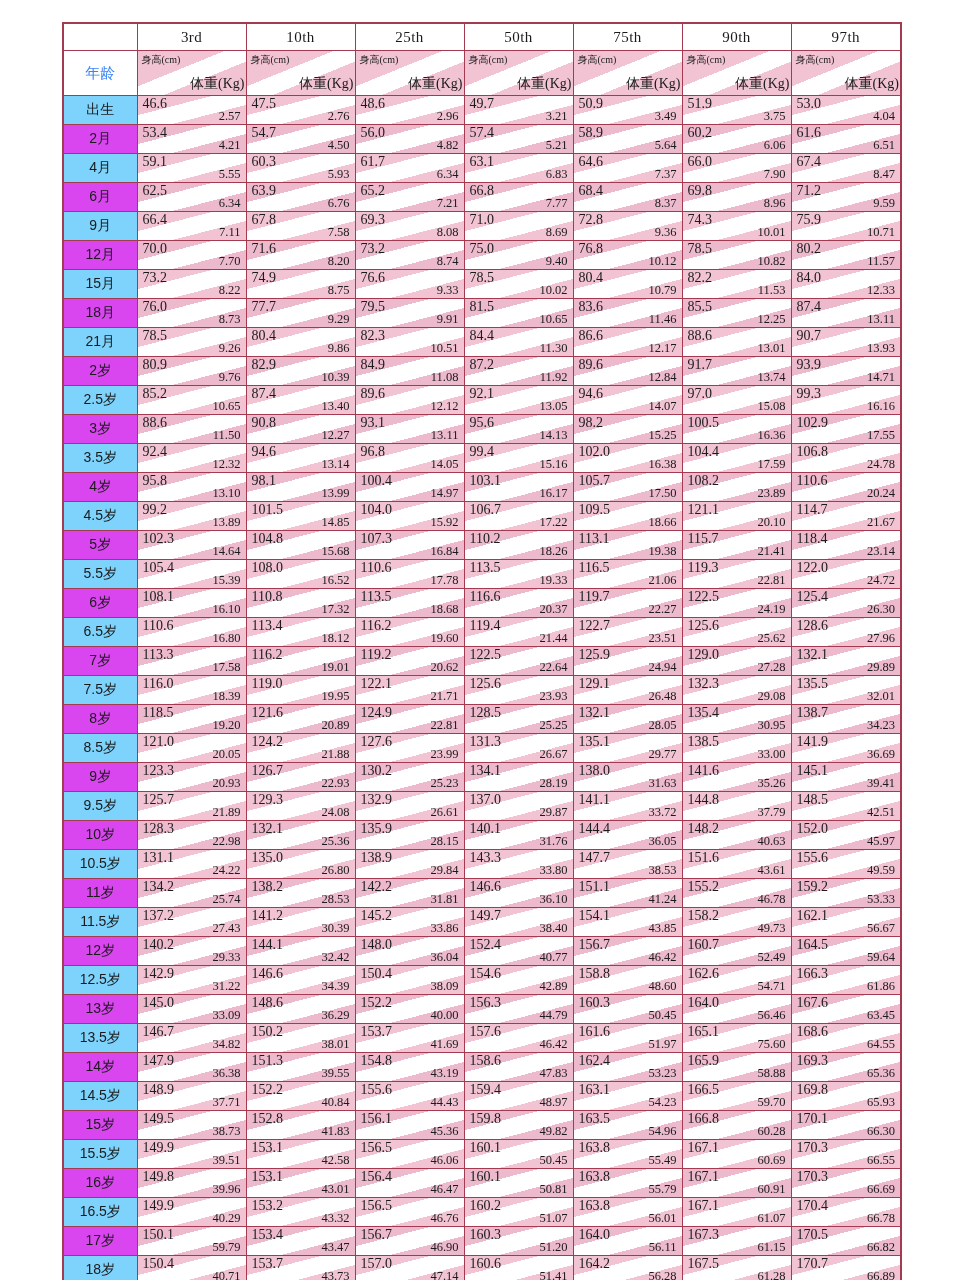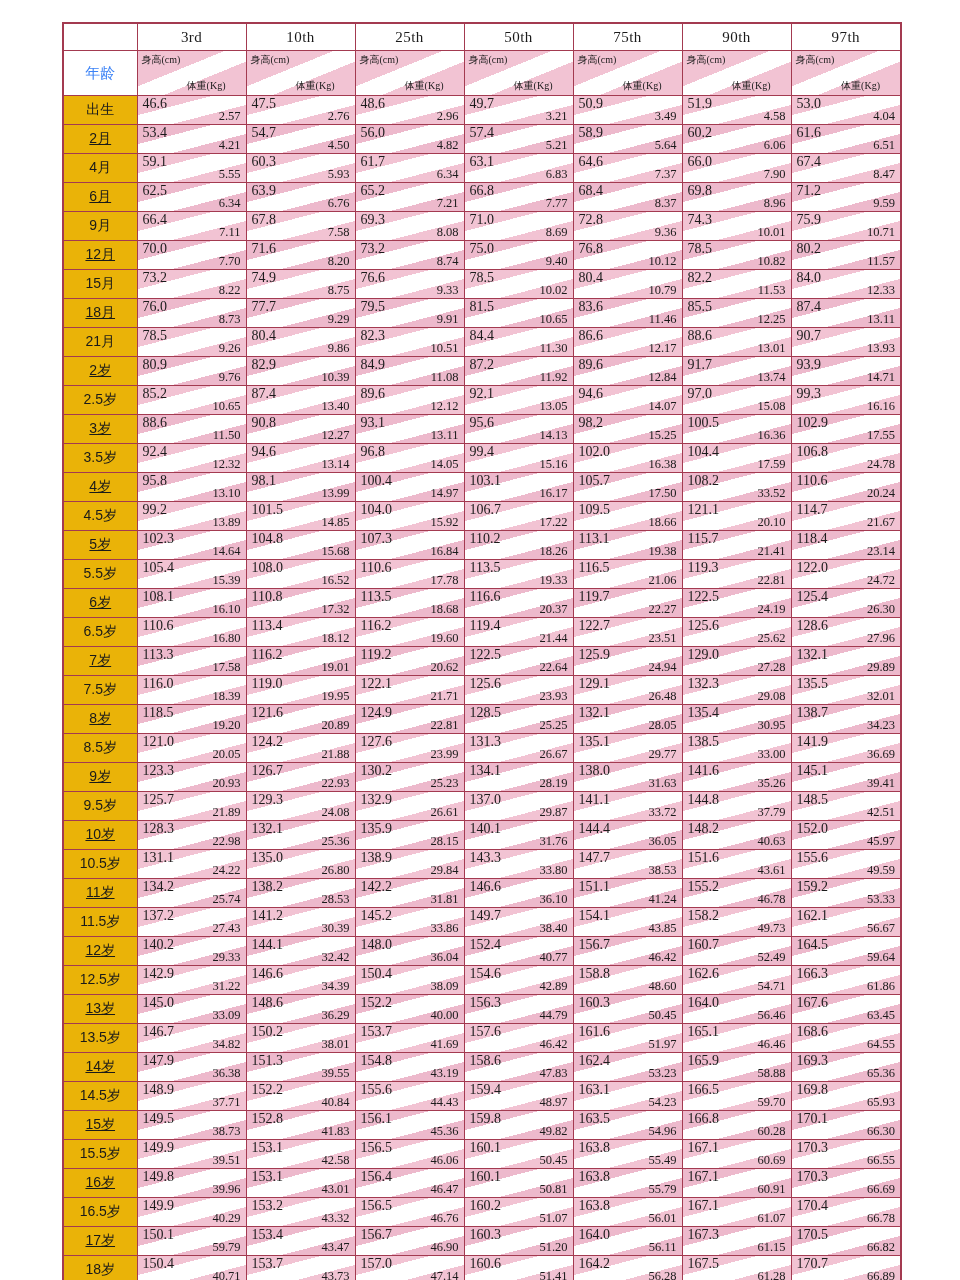--- a/index.html
+++ b/index.html
@@ -52,41 +52,41 @@
       #f2c3d3 0%, #f2c3d3 40%,
       #ffffff 40%, #ffffff 62%,
       #f2c3d3 62%, #f2c3d3 100%);
   }
   .unit-head .lbl-h{
     position:absolute;left:4px;top:2px;
     font-size:10px;color:#1a1a1a;
     white-space:nowrap;
   }
   .unit-head .lbl-w{
-    position:absolute;right:20px;bottom:2px;
-    font-size:10px;color:#1a1a1a;
+    position:absolute;right:1px;bottom:2px;
+    font-size:14px;color:#1a1a1a;
     white-space:nowrap;
   }
   .age-head{
     background:#ffffff;
     font-size:15px;
     font-weight:bold;
     color:#3b82f6;
     font-family:"Liberation Sans","DejaVu Sans",sans-serif;
   }
   
   .age-cell{
     height:28px;
     font-size:14px;
     color:#1a1a1a;
     font-family:"Liberation Sans","DejaVu Sans",sans-serif;
     white-space:nowrap;
   }
-  .age-cell.pink{background:#eab308;}
-  .age-cell.white{background:#eab308;text-decoration:underline;}
+  .age-cell.pink{background:#7dd3fc;}
+  .age-cell.white{background:#d946ef;}
   .data-cell{
     position:relative;
     height:28px;
     overflow:hidden;
     background:#f2c3d3;
   }
   .data-cell .diag{
     position:absolute;inset:0;
     background:linear-gradient(to bottom right,
       #f2c3d3 0%, #f2c3d3 34%,
@@ -206,21 +206,21 @@
             <span class="v-w">3.21</span>
           </td>
           <td class="data-cell">
             <span class="diag"></span>
             <span class="v-h">50.9</span>
             <span class="v-w">3.49</span>
           </td>
           <td class="data-cell">
             <span class="diag"></span>
             <span class="v-h">51.9</span>
-            <span class="v-w">4.58</span>
+            <span class="v-w">3.75</span>
           </td>
           <td class="data-cell">
             <span class="diag"></span>
             <span class="v-h">53.0</span>
             <span class="v-w">4.04</span>
           </td>
         </tr>
         <tr>
           <td class="age-cell white">2月</td>
           <td class="data-cell alt">
@@ -700,21 +700,21 @@
             <span class="v-w">16.17</span>
           </td>
           <td class="data-cell alt">
             <span class="diag"></span>
             <span class="v-h">105.7</span>
             <span class="v-w">17.50</span>
           </td>
           <td class="data-cell alt">
             <span class="diag"></span>
             <span class="v-h">108.2</span>
-            <span class="v-w">33.52</span>
+            <span class="v-w">23.89</span>
           </td>
           <td class="data-cell alt">
             <span class="diag"></span>
             <span class="v-h">110.6</span>
             <span class="v-w">20.24</span>
           </td>
         </tr>
         <tr>
           <td class="age-cell pink">4.5岁</td>
           <td class="data-cell">
@@ -1422,21 +1422,21 @@
             <span class="v-w">46.42</span>
           </td>
           <td class="data-cell">
             <span class="diag"></span>
             <span class="v-h">161.6</span>
             <span class="v-w">51.97</span>
           </td>
           <td class="data-cell">
             <span class="diag"></span>
             <span class="v-h">165.1</span>
-            <span class="v-w">46.46</span>
+            <span class="v-w">75.60</span>
           </td>
           <td class="data-cell">
             <span class="diag"></span>
             <span class="v-h">168.6</span>
             <span class="v-w">64.55</span>
           </td>
         </tr>
         <tr>
           <td class="age-cell white">14岁</td>
           <td class="data-cell alt">

